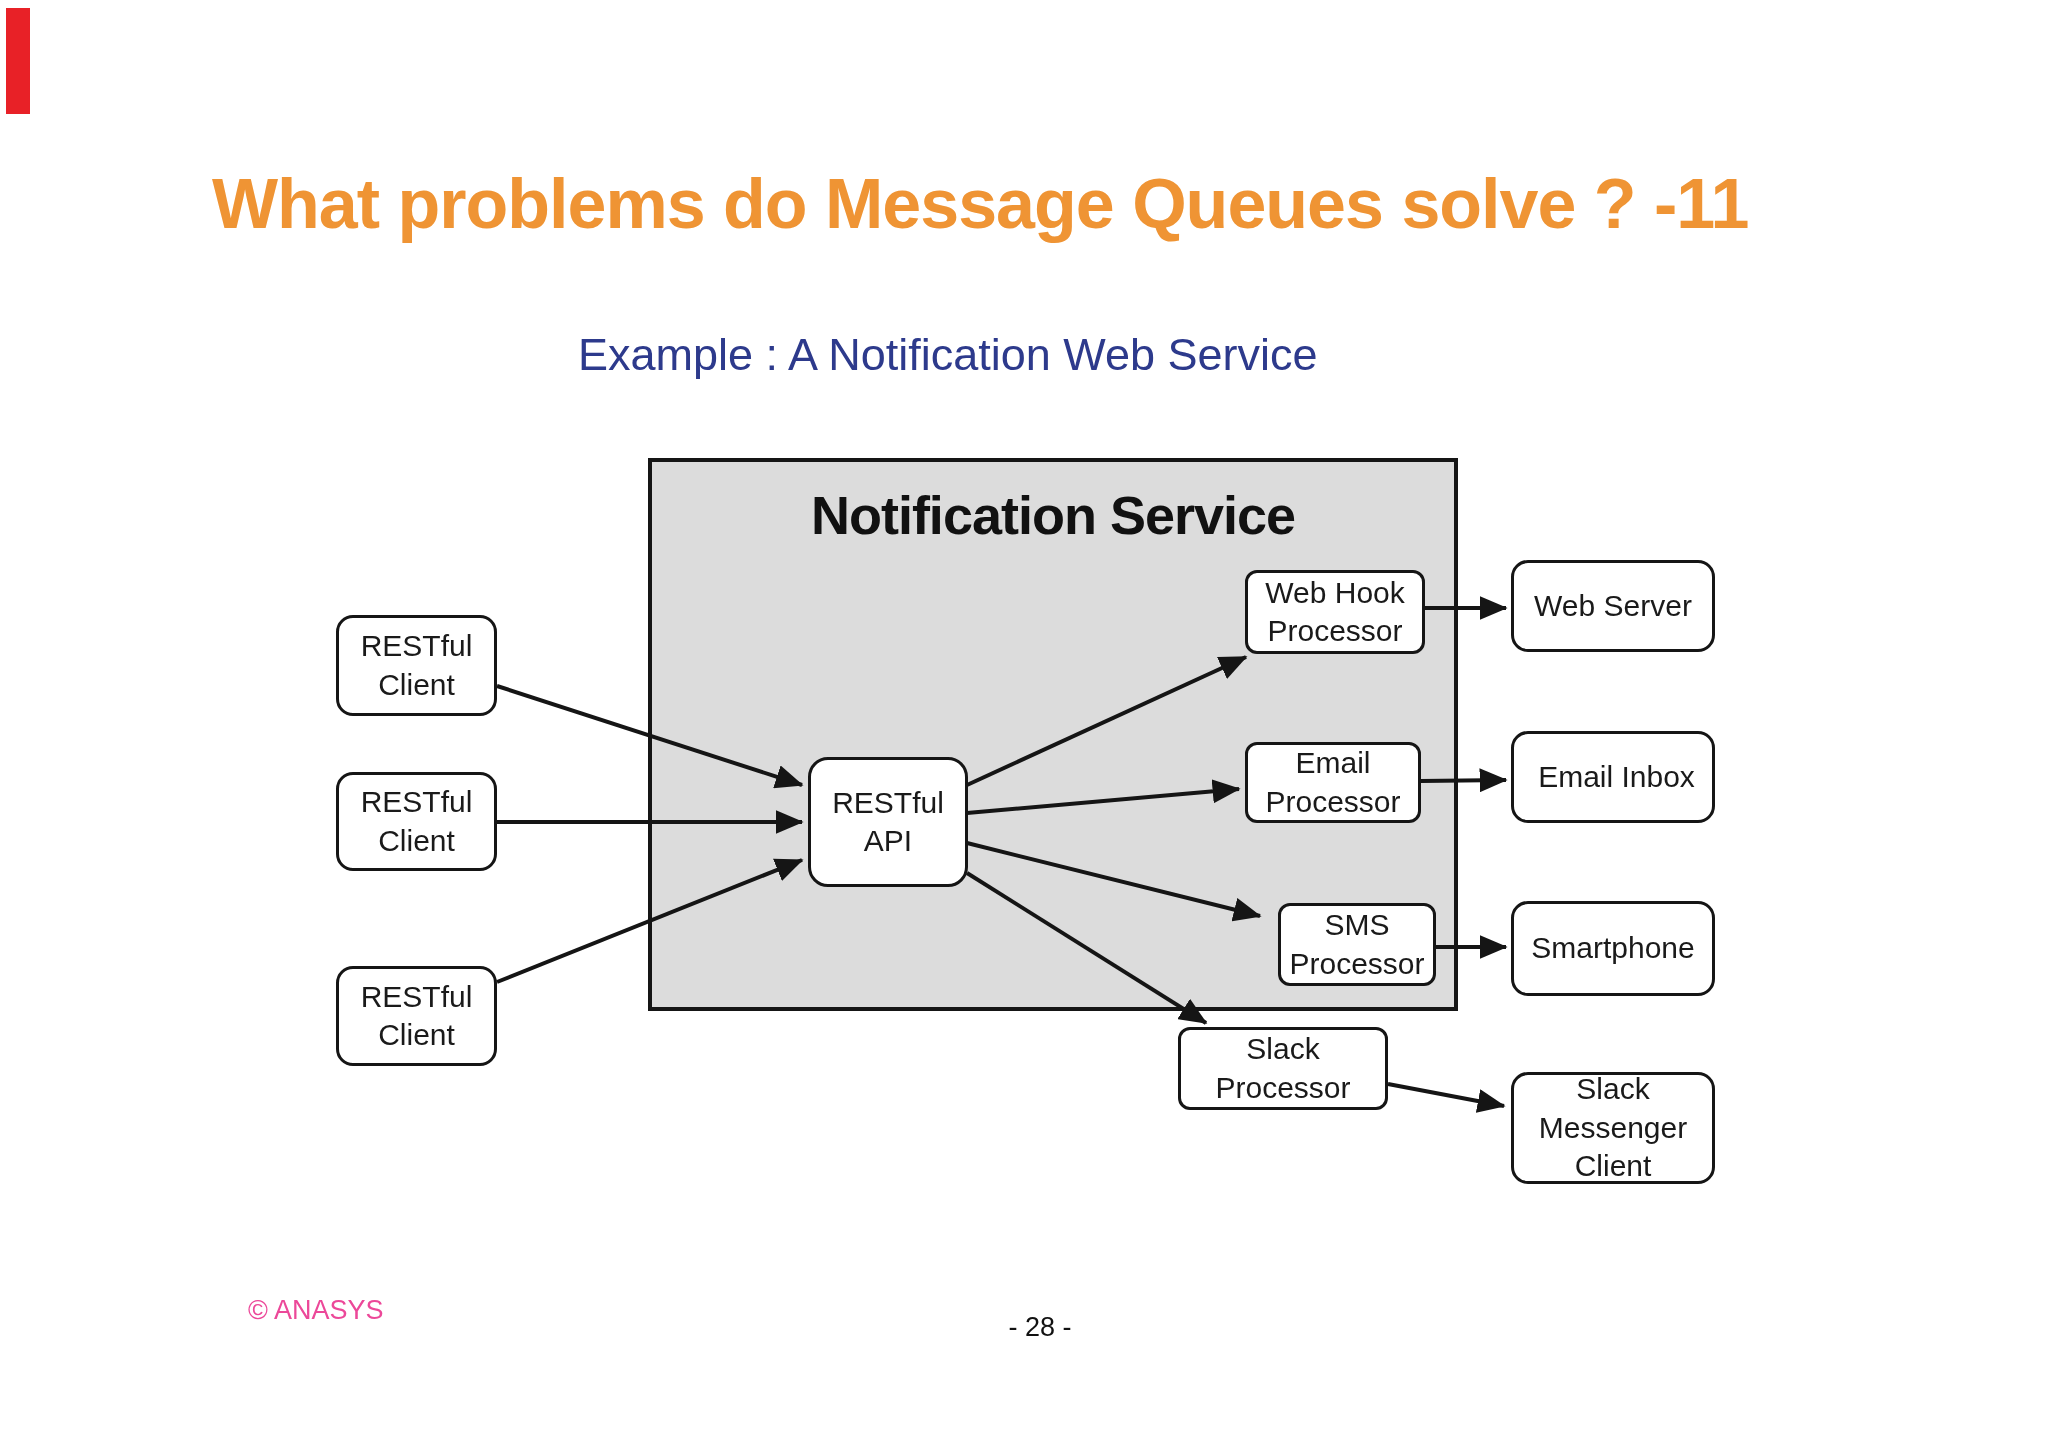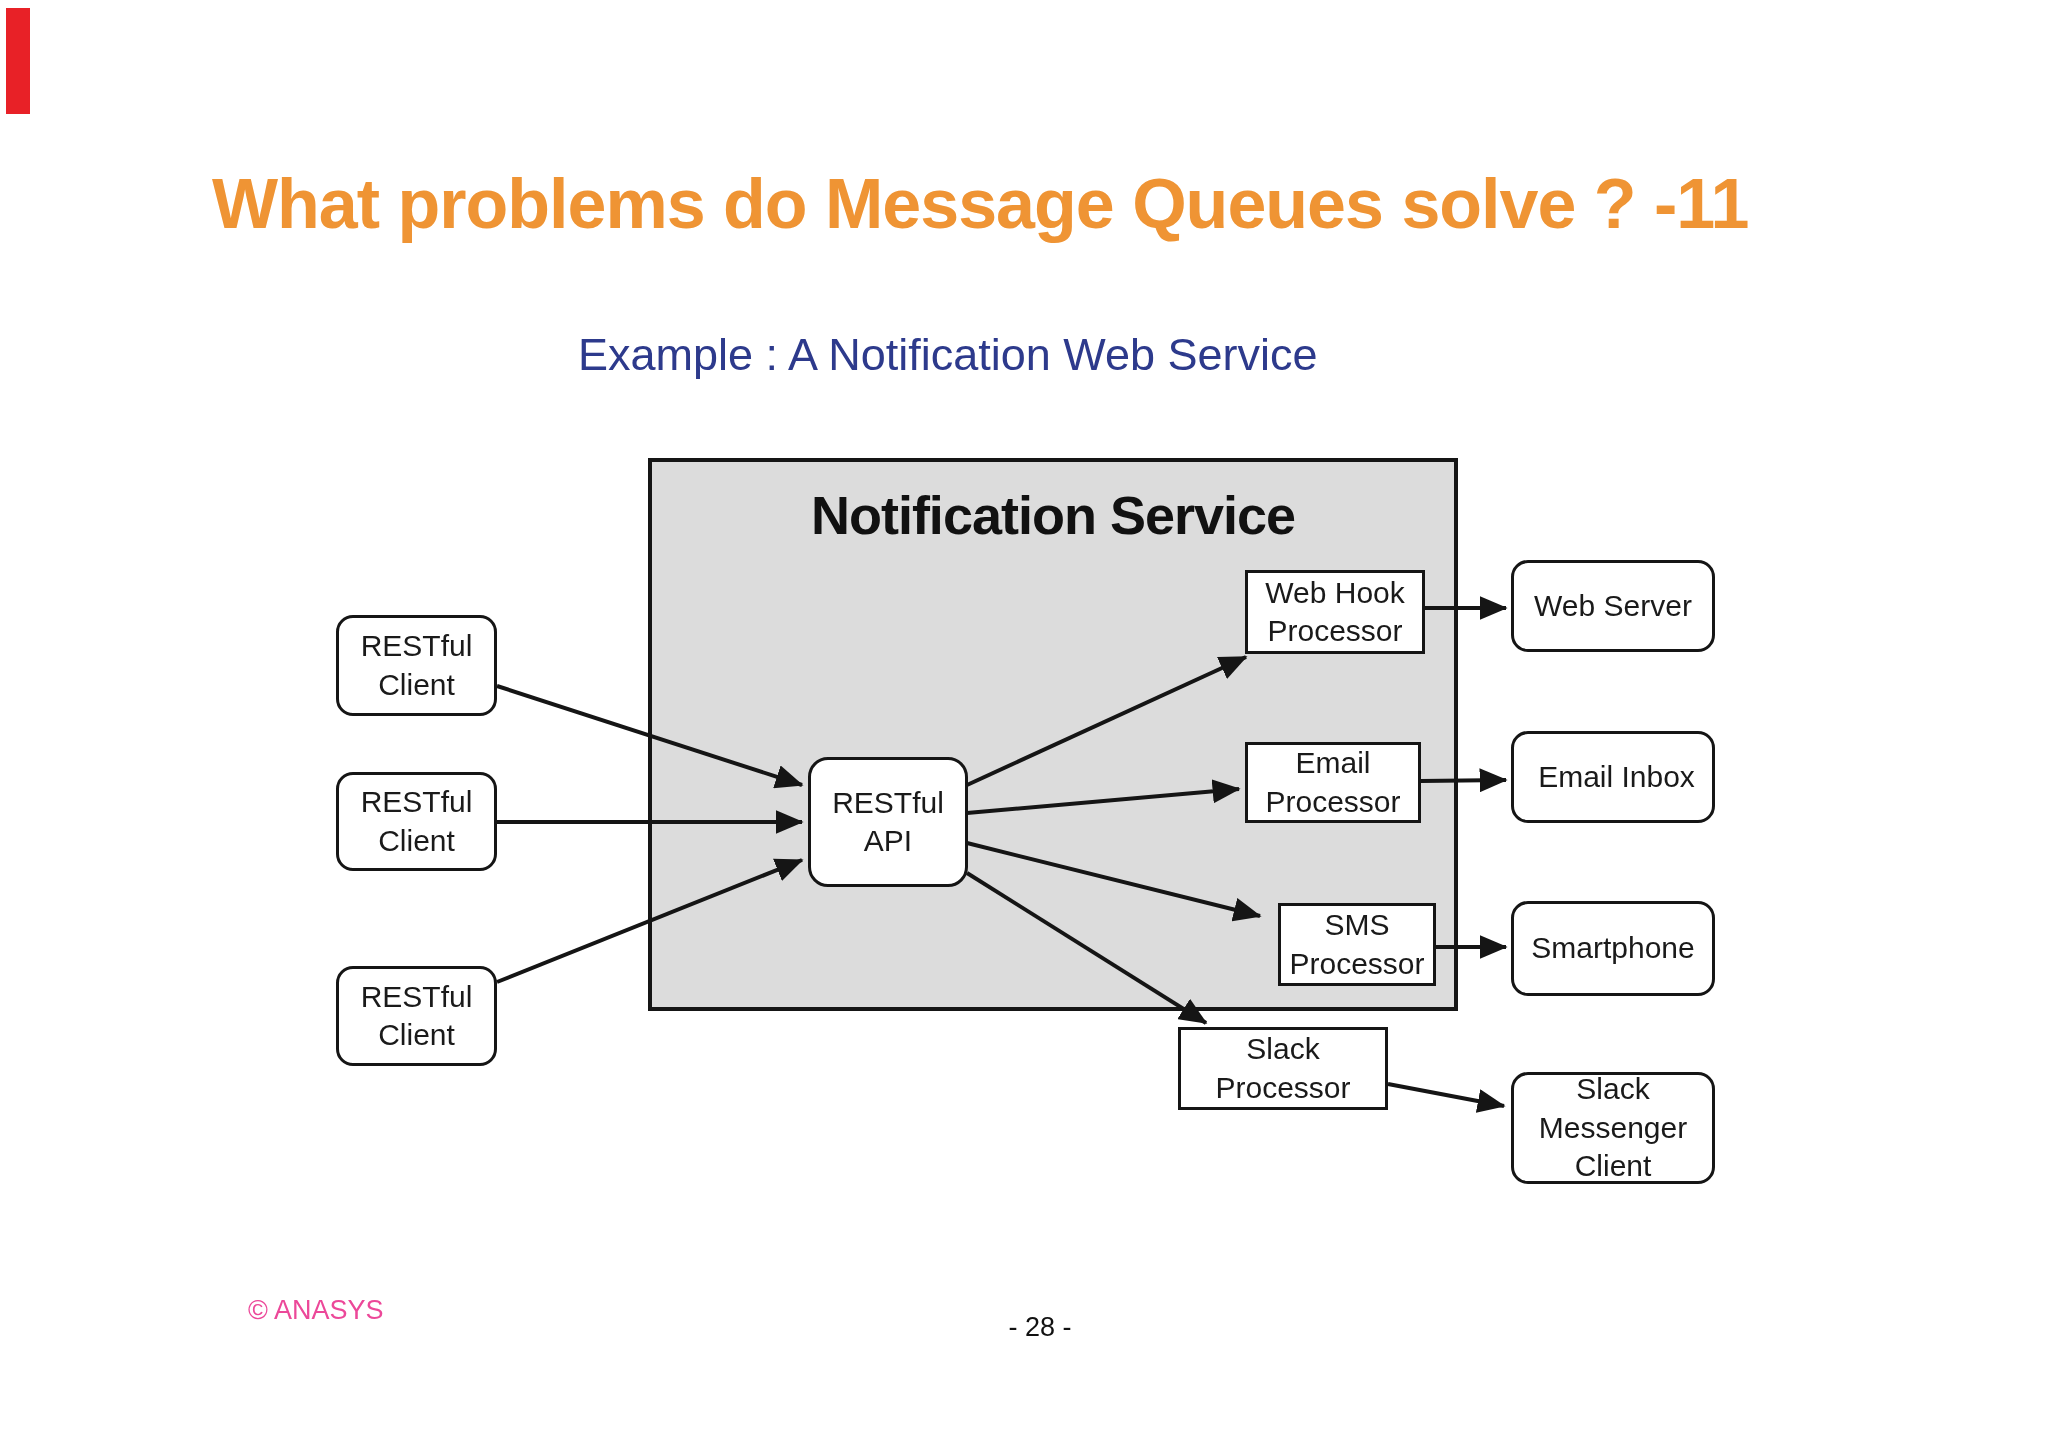--- a/index.html
+++ b/index.html
@@ -35,21 +35,21 @@
   }
   .node{
     position:absolute;display:flex;align-items:center;justify-content:center;
     background:#ffffff;border:3px solid #151515;box-sizing:border-box;
     text-align:center;
   }
   .node .node-label{
     font-size:30px;line-height:1.28;color:#1a1a1a;white-space:pre-line;
   }
   .rounded{border-radius:17px;}
-  .square{border-radius:0;}
+  .square{border-radius:12px;}
   
   .n-client1{left:336px;top:615px;width:161px;height:101px;}
   .n-client2{left:336px;top:772px;width:161px;height:99px;}
   .n-client3{left:336px;top:966px;width:161px;height:100px;}
   
   .n-api{left:808px;top:757px;width:160px;height:130px;border-width:3.5px;border-radius:20px;}
   
   .n-webhook{left:1245px;top:570px;width:180px;height:84px;}
   .n-emailproc{left:1245px;top:742px;width:176px;height:81px;}
   .n-smsproc{left:1266px;top:903px;width:158px;height:83px;margin-left:12px;}

